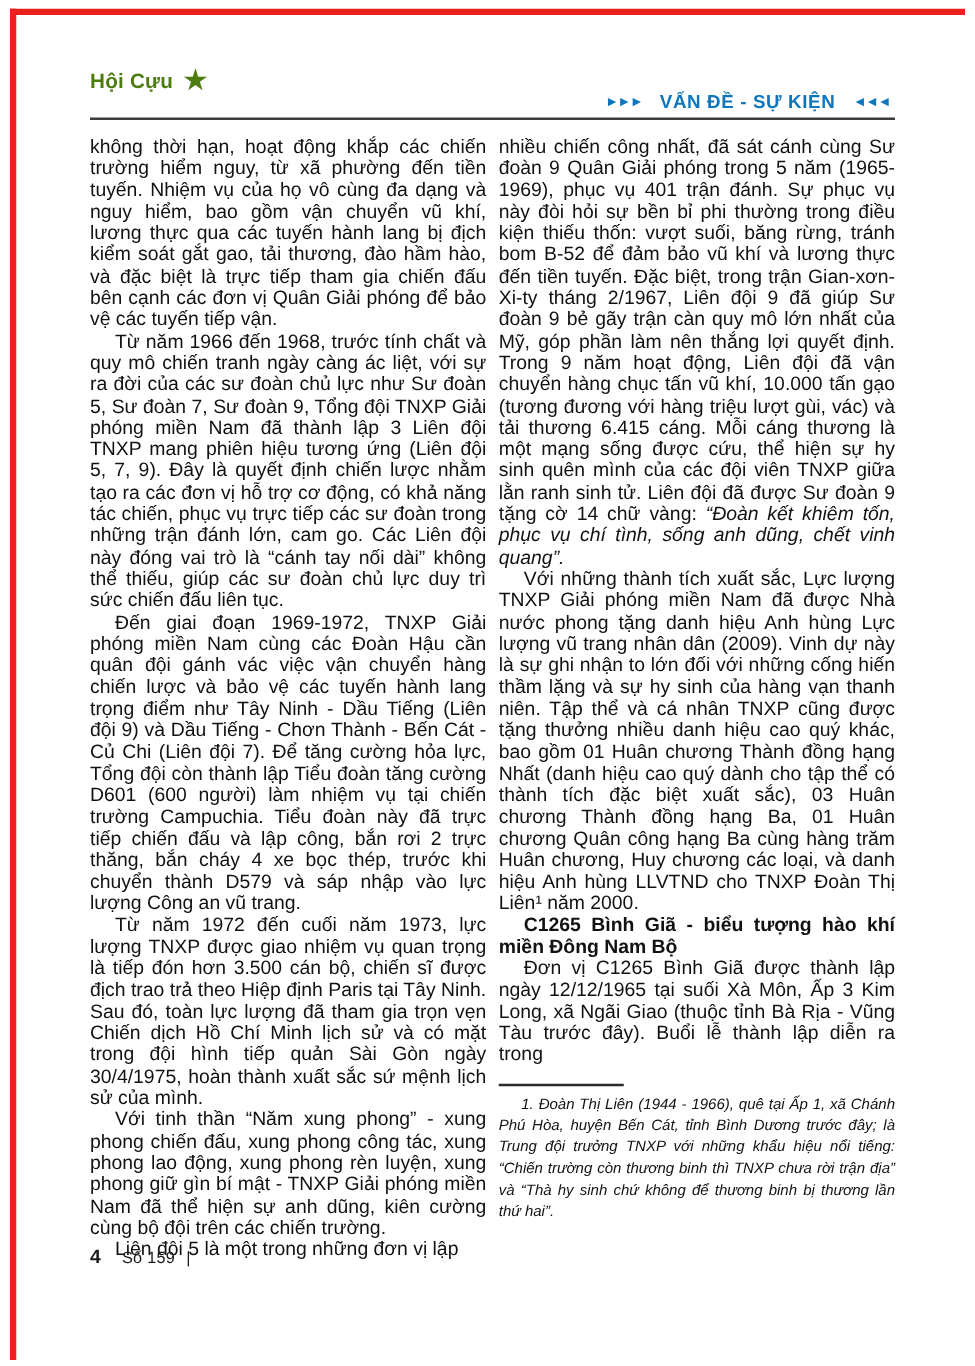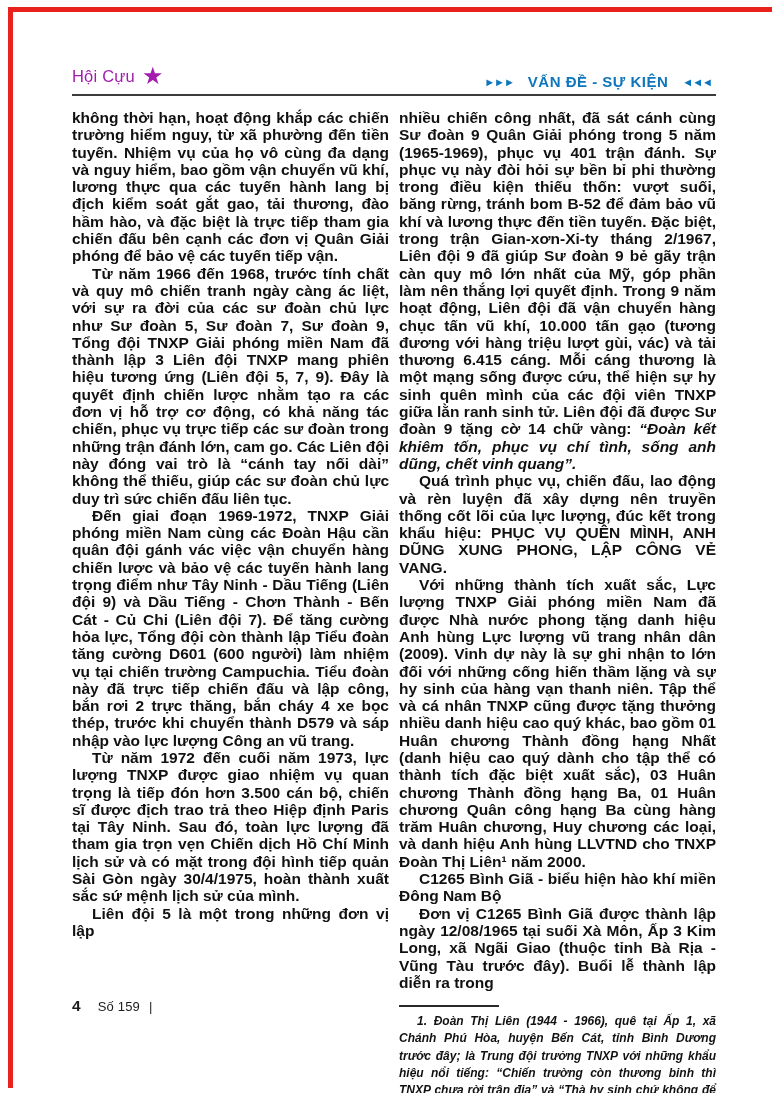--- a/index.html
+++ b/index.html
@@ -9,32 +9,32 @@
     overflow:hidden;
   }
   
   .frame-top{position:absolute;left:8px;top:7px;width:764px;height:5px;background:#e8211d;}
   .frame-left{position:absolute;left:8px;top:7px;width:5px;height:1081px;background:#e8211d;}
 
   .content{position:absolute;left:72px;top:56px;width:644px;}
 
   
   .masthead{position:relative;height:38px;border-bottom:2px solid #3c3c3c;}
-  .logo{position:absolute;left:0;bottom:9px;color:#a21caf;font-weight:normal;
+  .logo{position:absolute;left:0;bottom:20px;color:#4d7c0f;font-weight:bold;
         font-size:16.5px;line-height:17px;letter-spacing:.2px;}
   .logo .line1{display:flex;align-items:center;gap:7px;}
   .logo .star{font-size:24px;line-height:14px;transform:translateY(-1px);}
   .section-banner{position:absolute;right:4px;bottom:4px;color:#0e76bc;font-weight:bold;
         font-size:15px;display:flex;align-items:center;gap:14px;letter-spacing:.5px;}
   .arrows{font-size:11px;letter-spacing:-1px;}
 
   
   .columns{display:flex;gap:10px;margin-top:13px;}
   .col{width:317px;font-size:15.5px;line-height:17.3px;text-align:justify;}
-  .col p{margin:0;text-indent:20px;font-weight:bold;}
+  .col p{margin:0;text-indent:20px;}
   .col p.cont{text-indent:0;}
   .col .italic{font-style:italic;}
   .col .subhead{font-weight:bold;}
 
   
   .footnote{margin-top:14px;font-size:12px;line-height:17.2px;font-style:italic;text-align:justify;}
   .footnote-rule{width:100px;border-top:2px solid #2a2a2a;margin-bottom:6px;}
   .footnote p{margin:0;text-indent:18px;}
 
   
@@ -66,29 +66,29 @@
       </div>
     </div>
 
     <div class="columns">
 
       <div class="col">
         <p class="cont">không thời hạn, hoạt động khắp các chiến trường hiểm nguy, từ xã phường đến tiền tuyến. Nhiệm vụ của họ vô cùng đa dạng và nguy hiểm, bao gồm vận chuyển vũ khí, lương thực qua các tuyến hành lang bị địch kiểm soát gắt gao, tải thương, đào hầm hào, và đặc biệt là trực tiếp tham gia chiến đấu bên cạnh các đơn vị Quân Giải phóng để bảo vệ các tuyến tiếp vận.</p>
         <p>Từ năm 1966 đến 1968, trước tính chất và quy mô chiến tranh ngày càng ác liệt, với sự ra đời của các sư đoàn chủ lực như Sư đoàn 5, Sư đoàn 7, Sư đoàn 9, Tổng đội TNXP Giải phóng miền Nam đã thành lập 3 Liên đội TNXP mang phiên hiệu tương ứng (Liên đội 5, 7, 9). Đây là quyết định chiến lược nhằm tạo ra các đơn vị hỗ trợ cơ động, có khả năng tác chiến, phục vụ trực tiếp các sư đoàn trong những trận đánh lớn, cam go. Các Liên đội này đóng vai trò là “cánh tay nối dài” không thể thiếu, giúp các sư đoàn chủ lực duy trì sức chiến đấu liên tục.</p>
         <p>Đến giai đoạn 1969-1972, TNXP Giải phóng miền Nam cùng các Đoàn Hậu cần quân đội gánh vác việc vận chuyển hàng chiến lược và bảo vệ các tuyến hành lang trọng điểm như Tây Ninh - Dầu Tiếng (Liên đội 9) và Dầu Tiếng - Chơn Thành - Bến Cát - Củ Chi (Liên đội 7). Để tăng cường hỏa lực, Tổng đội còn thành lập Tiểu đoàn tăng cường D601 (600 người) làm nhiệm vụ tại chiến trường Campuchia. Tiểu đoàn này đã trực tiếp chiến đấu và lập công, bắn rơi 2 trực thăng, bắn cháy 4 xe bọc thép, trước khi chuyển thành D579 và sáp nhập vào lực lượng Công an vũ trang.</p>
         <p>Từ năm 1972 đến cuối năm 1973, lực lượng TNXP được giao nhiệm vụ quan trọng là tiếp đón hơn 3.500 cán bộ, chiến sĩ được địch trao trả theo Hiệp định Paris tại Tây Ninh. Sau đó, toàn lực lượng đã tham gia trọn vẹn Chiến dịch Hồ Chí Minh lịch sử và có mặt trong đội hình tiếp quản Sài Gòn ngày 30/4/1975, hoàn thành xuất sắc sứ mệnh lịch sử của mình.</p>
+        <p>Với tinh thần “Năm xung phong” - xung phong chiến đấu, xung phong công tác, xung phong lao động, xung phong rèn luyện, xung phong giữ gìn bí mật - TNXP Giải phóng miền Nam đã thể hiện sự anh dũng, kiên cường cùng bộ đội trên các chiến trường.</p>
         <p>Liên đội 5 là một trong những đơn vị lập</p>
       </div>
 
       <div class="col">
         <p class="cont"><span>nhiều chiến công nhất, đã sát cánh cùng Sư đoàn 9 Quân Giải phóng trong 5 năm (1965-1969), phục vụ 401 trận đánh. Sự phục vụ này đòi hỏi sự bền bỉ phi thường trong điều kiện thiếu thốn: vượt suối, băng rừng, tránh bom B-52 để đảm bảo vũ khí và lương thực đến tiền tuyến. Đặc biệt, trong trận Gian-xơn-Xi-ty tháng 2/1967, Liên đội 9 đã giúp Sư đoàn 9 bẻ gãy trận càn quy mô lớn nhất của Mỹ, góp phần làm nên thắng lợi quyết định. Trong 9 năm hoạt động, Liên đội đã vận chuyển hàng chục tấn vũ khí, 10.000 tấn gạo (tương đương với hàng triệu lượt gùi, vác) và tải thương 6.415 cáng. Mỗi cáng thương là một mạng sống được cứu, thể hiện sự hy sinh quên mình của các đội viên TNXP giữa lằn ranh sinh tử. Liên đội đã được Sư đoàn 9 tặng cờ 14 chữ vàng: </span><span class="italic">“Đoàn kết khiêm tốn, phục vụ chí tình, sống anh dũng, chết vinh quang”.</span></p>
-        <p>Quá trình phục vụ, chiến đấu, lao động và rèn luyện đã xây dựng nên truyền thống cốt lõi của lực lượng, đúc kết trong khẩu hiệu: PHỤC VỤ QUÊN MÌNH, ANH DŨNG XUNG PHONG, LẬP CÔNG VẺ VANG.</p>
         <p>Với những thành tích xuất sắc, Lực lượng TNXP Giải phóng miền Nam đã được Nhà nước phong tặng danh hiệu Anh hùng Lực lượng vũ trang nhân dân (2009). Vinh dự này là sự ghi nhận to lớn đối với những cống hiến thầm lặng và sự hy sinh của hàng vạn thanh niên. Tập thể và cá nhân TNXP cũng được tặng thưởng nhiều danh hiệu cao quý khác, bao gồm 01 Huân chương Thành đồng hạng Nhất (danh hiệu cao quý dành cho tập thể có thành tích đặc biệt xuất sắc), 03 Huân chương Thành đồng hạng Ba, 01 Huân chương Quân công hạng Ba cùng hàng trăm Huân chương, Huy chương các loại, và danh hiệu Anh hùng LLVTND cho TNXP Đoàn Thị Liên¹ năm 2000.</p>
-        <p class="subhead">C1265 Bình Giã - biểu hiện hào khí miền Đông Nam Bộ</p>
-        <p>Đơn vị C1265 Bình Giã được thành lập ngày 12/08/1965 tại suối Xà Môn, Ấp 3 Kim Long, xã Ngãi Giao (thuộc tỉnh Bà Rịa - Vũng Tàu trước đây). Buổi lễ thành lập diễn ra trong</p>
+        <p class="subhead">C1265 Bình Giã - biểu tượng hào khí miền Đông Nam Bộ</p>
+        <p>Đơn vị C1265 Bình Giã được thành lập ngày 12/12/1965 tại suối Xà Môn, Ấp 3 Kim Long, xã Ngãi Giao (thuộc tỉnh Bà Rịa - Vũng Tàu trước đây). Buổi lễ thành lập diễn ra trong</p>
 
         <div class="footnote">
           <div class="footnote-rule"></div>
           <p>1. Đoàn Thị Liên (1944 - 1966), quê tại Ấp 1, xã Chánh Phú Hòa, huyện Bến Cát, tỉnh Bình Dương trước đây; là Trung đội trưởng TNXP với những khẩu hiệu nổi tiếng: “Chiến trường còn thương binh thì TNXP chưa rời trận địa” và “Thà hy sinh chứ không để thương binh bị thương lần thứ hai”.</p>
         </div>
       </div>
 
     </div>
   </div>
 

